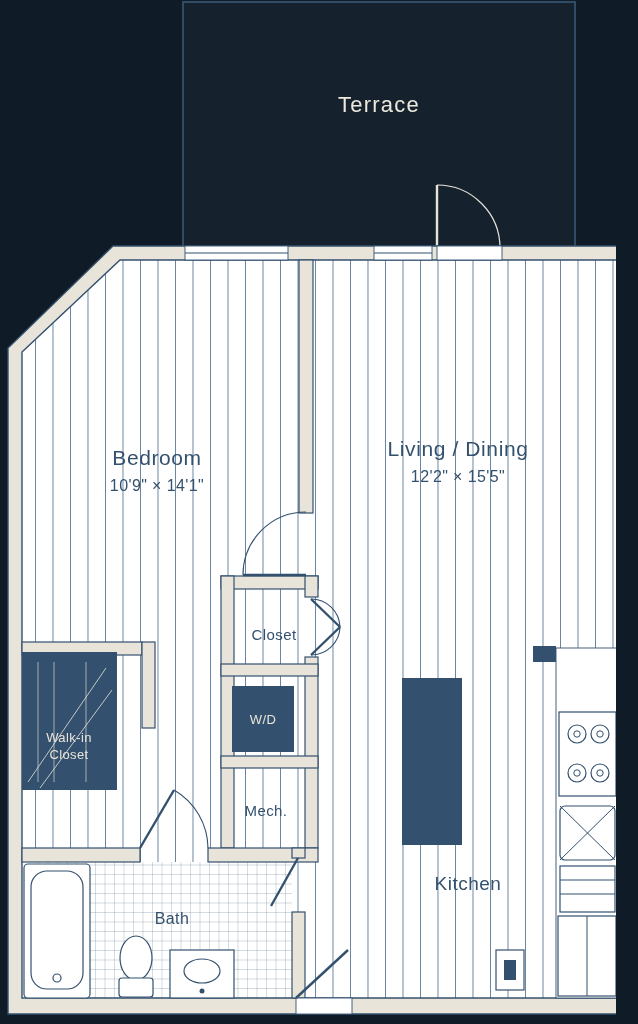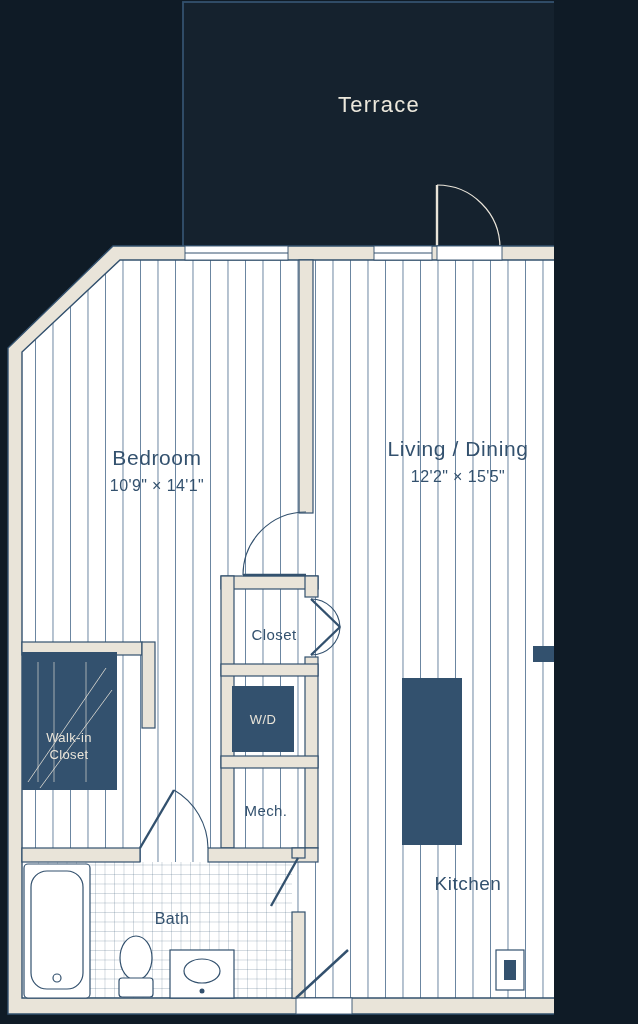--- a/index.html
+++ b/index.html
@@ -1,16 +1,16 @@
 <!DOCTYPE html>
 <html><head>
 <meta charset="utf-8">
 <style>
   html,body{margin:0;padding:0;background:#0f1b26;}
-  .plan-wrap{width:554px;height:1024px;position:relative;overflow:hidden;}
+  .plan-wrap{width:616px;height:1024px;position:relative;overflow:hidden;}
   svg{display:block;}
   text{font-family:"Liberation Sans", sans-serif;}
   .room-label{fill:#33516e;font-size:21px;letter-spacing:.6px;}
   .room-dims{fill:#33516e;font-size:16px;letter-spacing:.4px;}
   .small-label{fill:#33516e;font-size:15px;letter-spacing:.4px;}
   .light-label{fill:#e9e4d9;font-size:13px;letter-spacing:.4px;}
   .terrace-label{fill:#ece8dc;font-size:22px;letter-spacing:1.2px;}
   .kitchen-label{fill:#33516e;font-size:19px;letter-spacing:.5px;}
   .bath-label{fill:#33516e;font-size:16px;letter-spacing:.4px;}
   .wall{fill:#e9e4d9;stroke:#33516e;stroke-width:1.2;}

